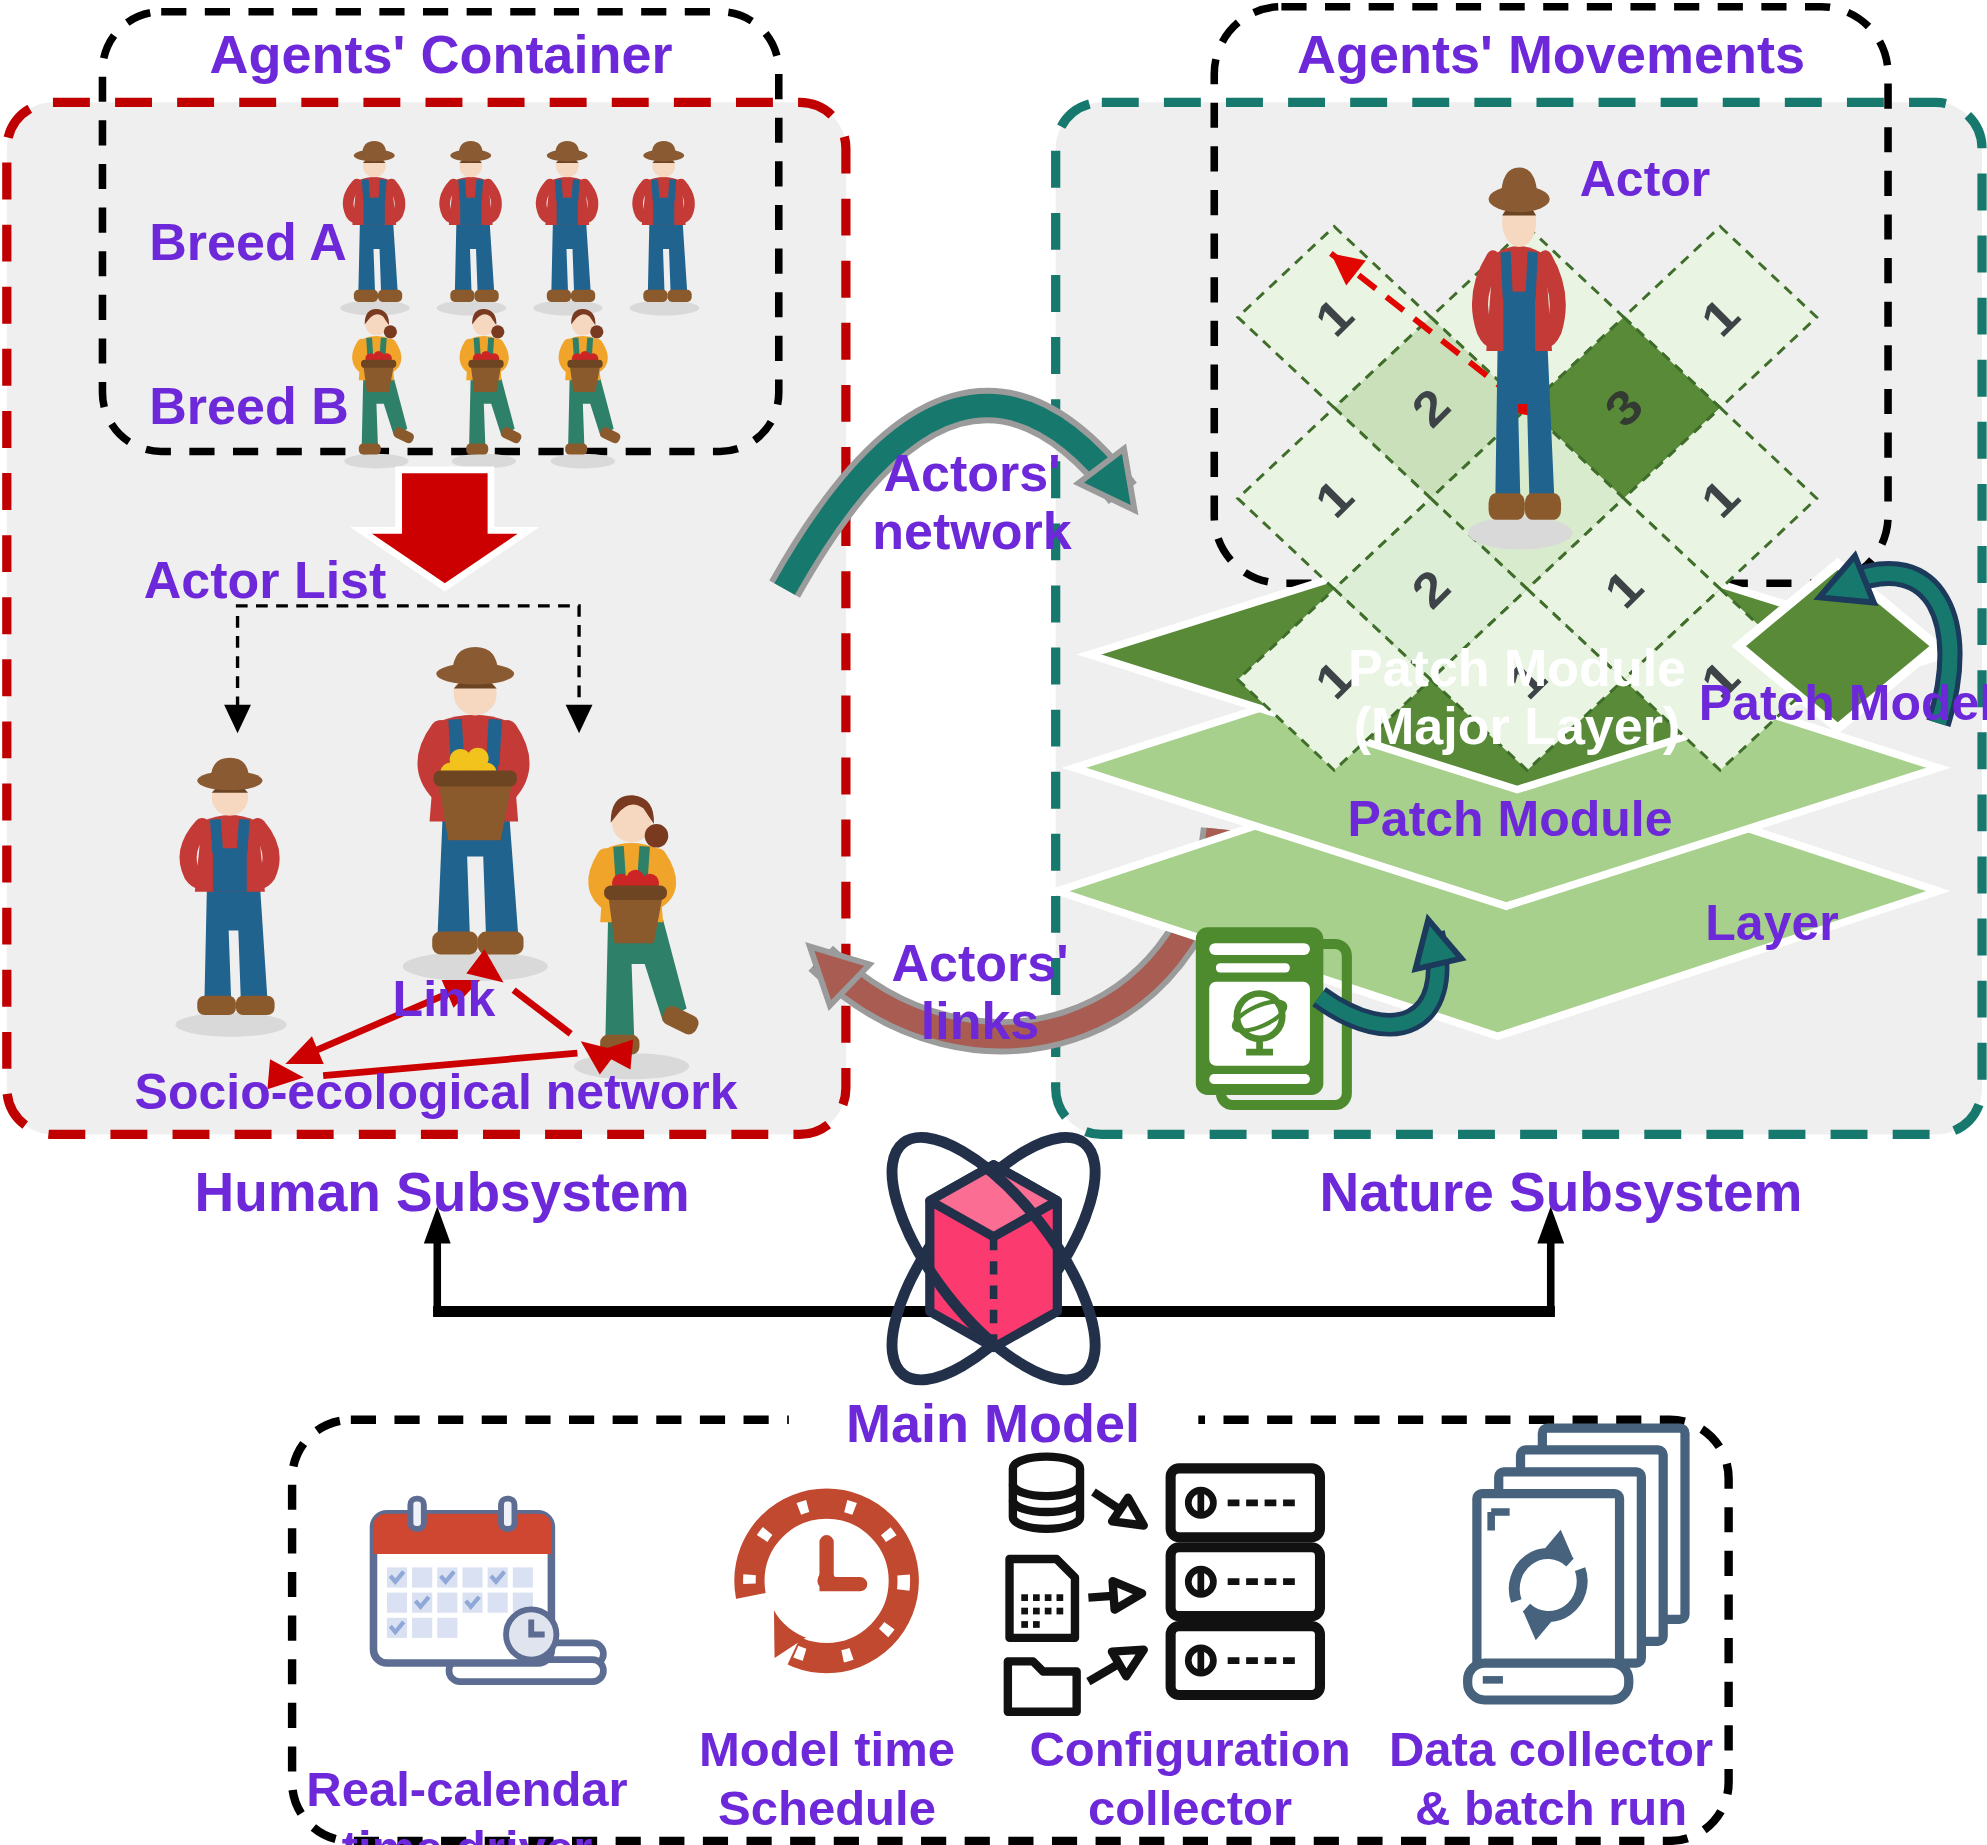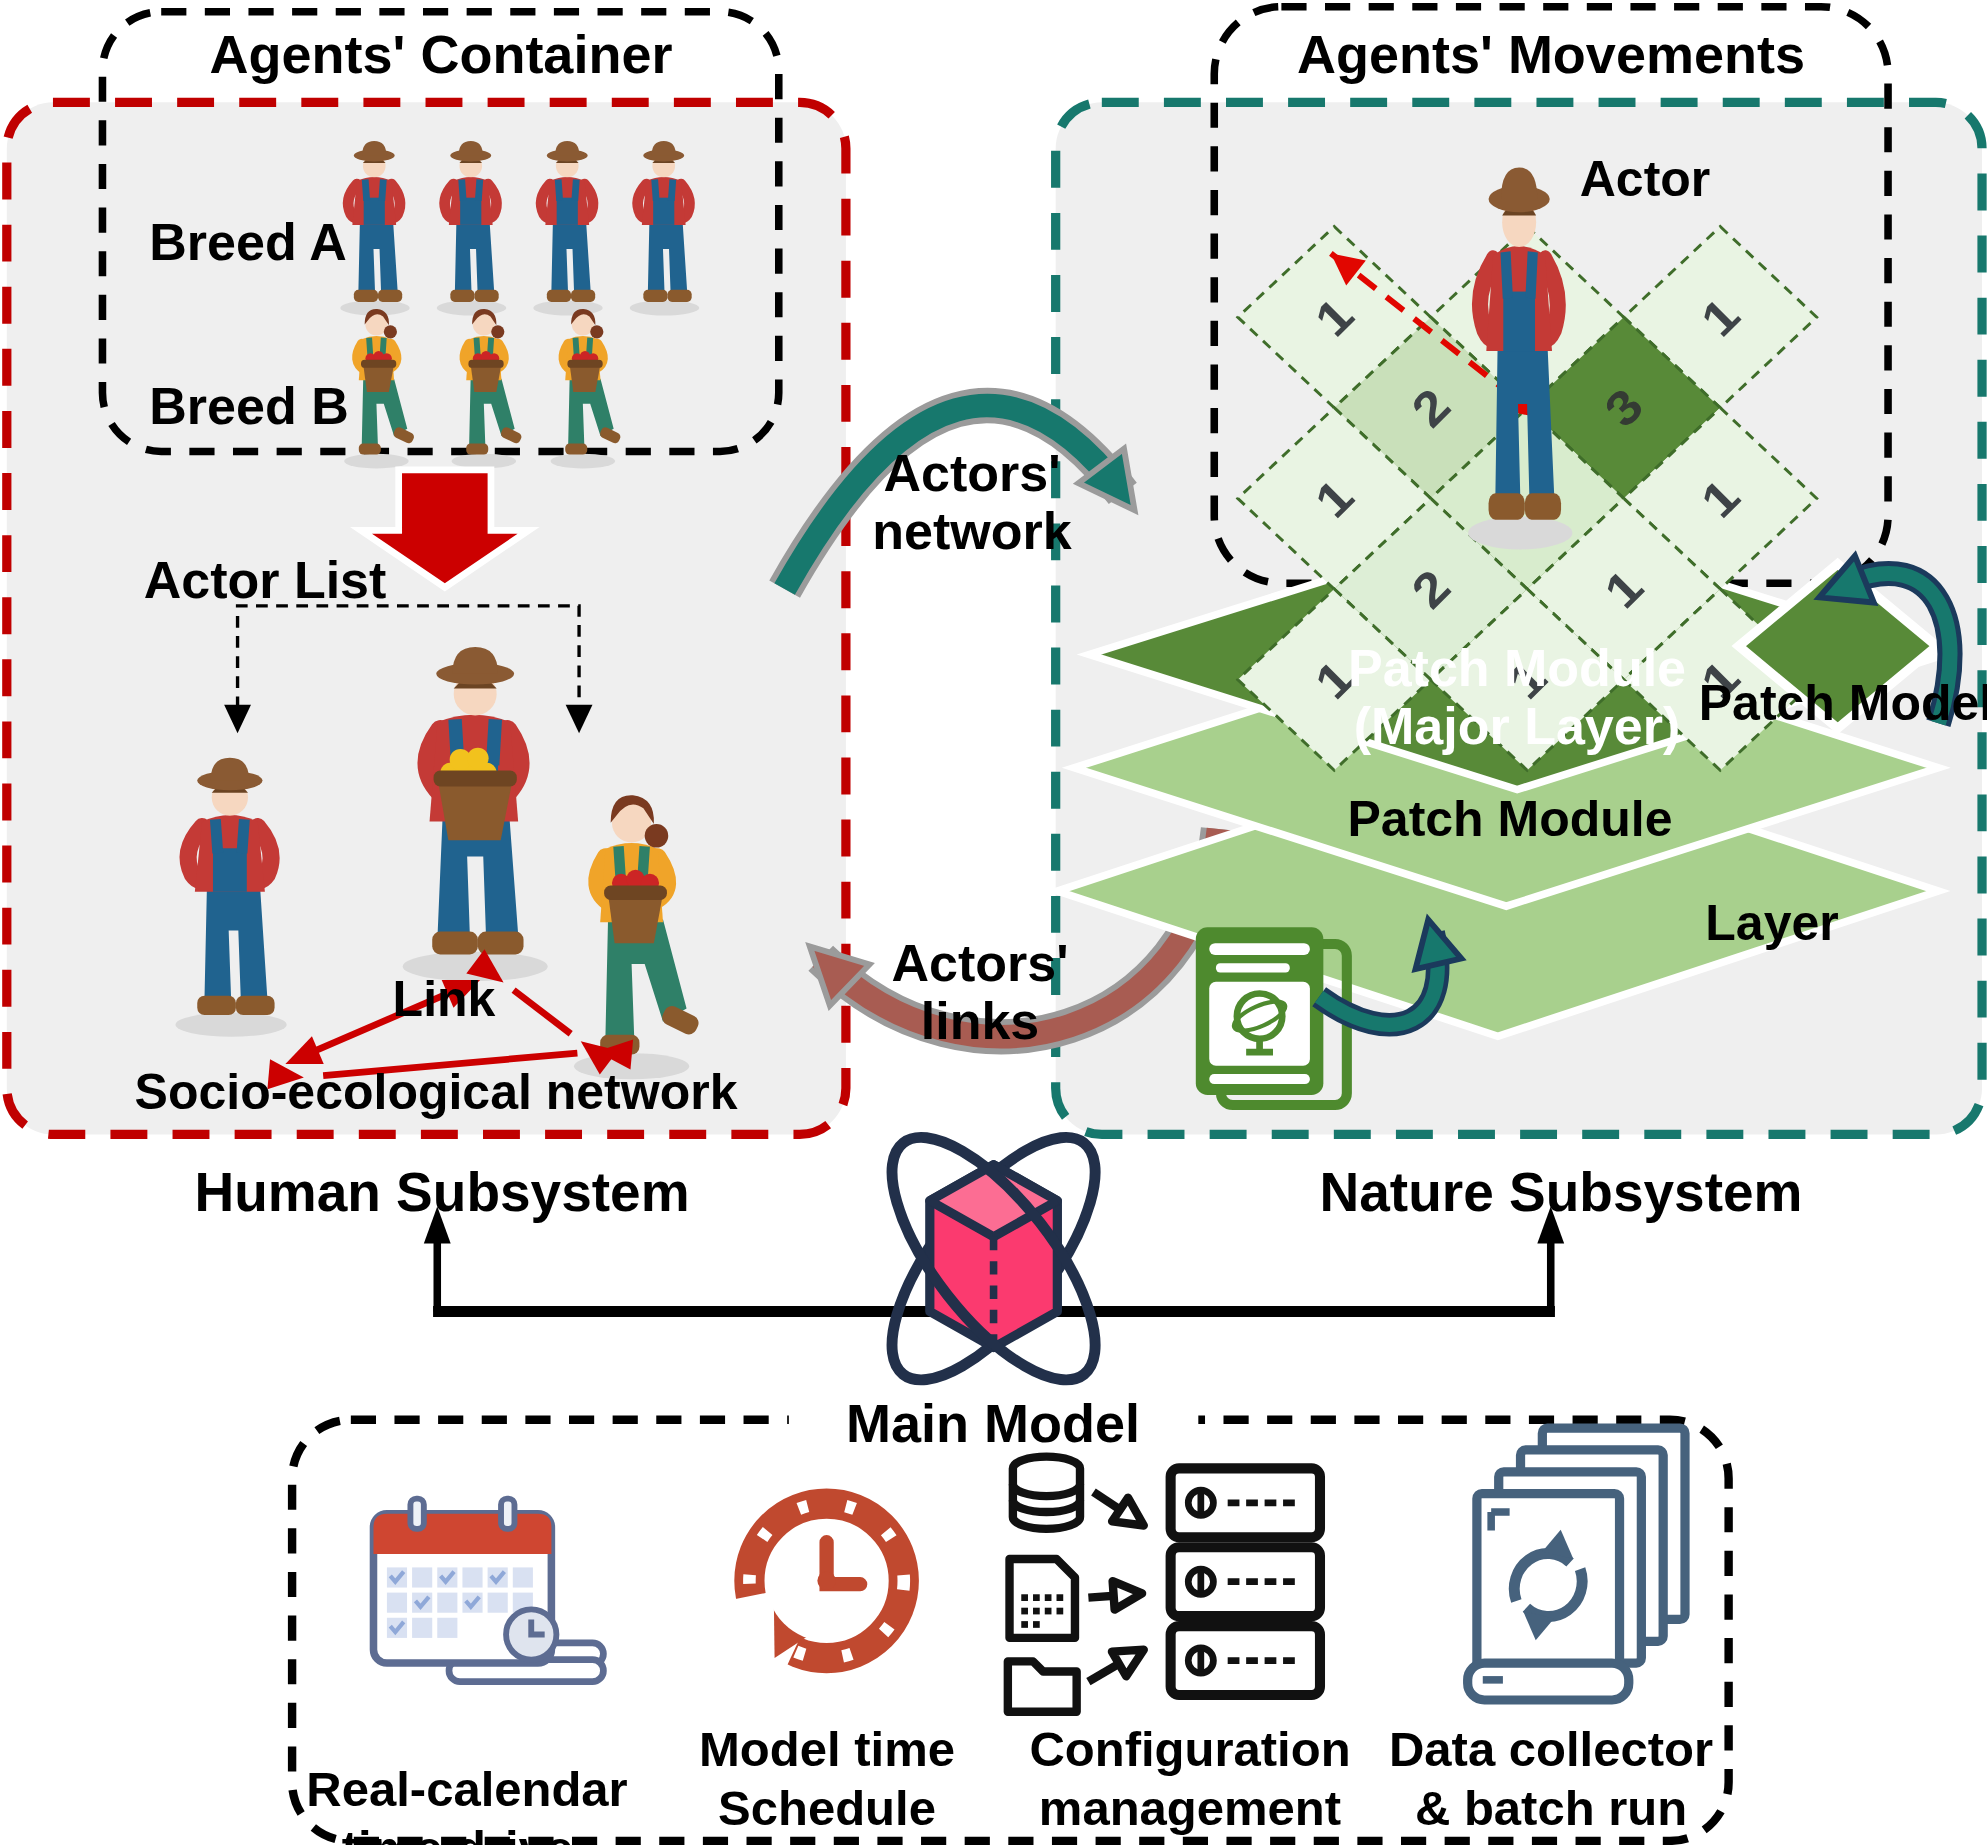--- a/index.html
+++ b/index.html
@@ -4,21 +4,21 @@
 <style>
   html,body{margin:0;padding:0;}
   body{
     width:1988px;height:1846px;position:relative;background:#ffffff;
     font-family:"Liberation Sans", sans-serif;overflow:hidden;
   }
   .canvas{position:absolute;left:0;top:0;width:1988px;height:1846px;}
   svg.art{position:absolute;left:0;top:0;}
   .lbl{
     position:absolute;transform:translate(-50%,-50%);
-    font-weight:700;color:#000000;white-space:nowrap;text-align:center;line-height:1.12;
+    font-weight:700;color:#6d28d9;white-space:nowrap;text-align:center;line-height:1.12;
   }
   .f66{font-size:55px;} .f64{font-size:54px;} .f62{font-size:52px;margin-top:17px;}
   .f60{font-size:50px;} .f58{font-size:49px;}
   .white{color:#ffffff;}
   .two-line div{display:block;}
   .mod-label{line-height:1.2;}
   .cellnum{font:700 64px "Liberation Sans",sans-serif;fill:#3e4347;}
   .cellnum-dark{fill:#343b33;}
 </style>
 </head>
@@ -424,21 +424,21 @@
 <div class="lbl f58 mod-label two-line" style="left:467px;top:1779px;margin-top:40px;">
   <div>Real-calendar</div>
   <div>time driver</div>
 </div>
 <div class="lbl f58 mod-label two-line" style="left:827px;top:1779px;">
   <div>Model time</div>
   <div>Schedule</div>
 </div>
 <div class="lbl f58 mod-label two-line" style="left:1190px;top:1779px;">
   <div>Configuration</div>
-  <div>management</div>
+  <div>collector</div>
 </div>
 <div class="lbl f58 mod-label two-line" style="left:1551px;top:1779px;">
   <div>Data collector</div>
   <div>&amp; batch run</div>
 </div>
 
 </div>
 
 
 </body></html>

